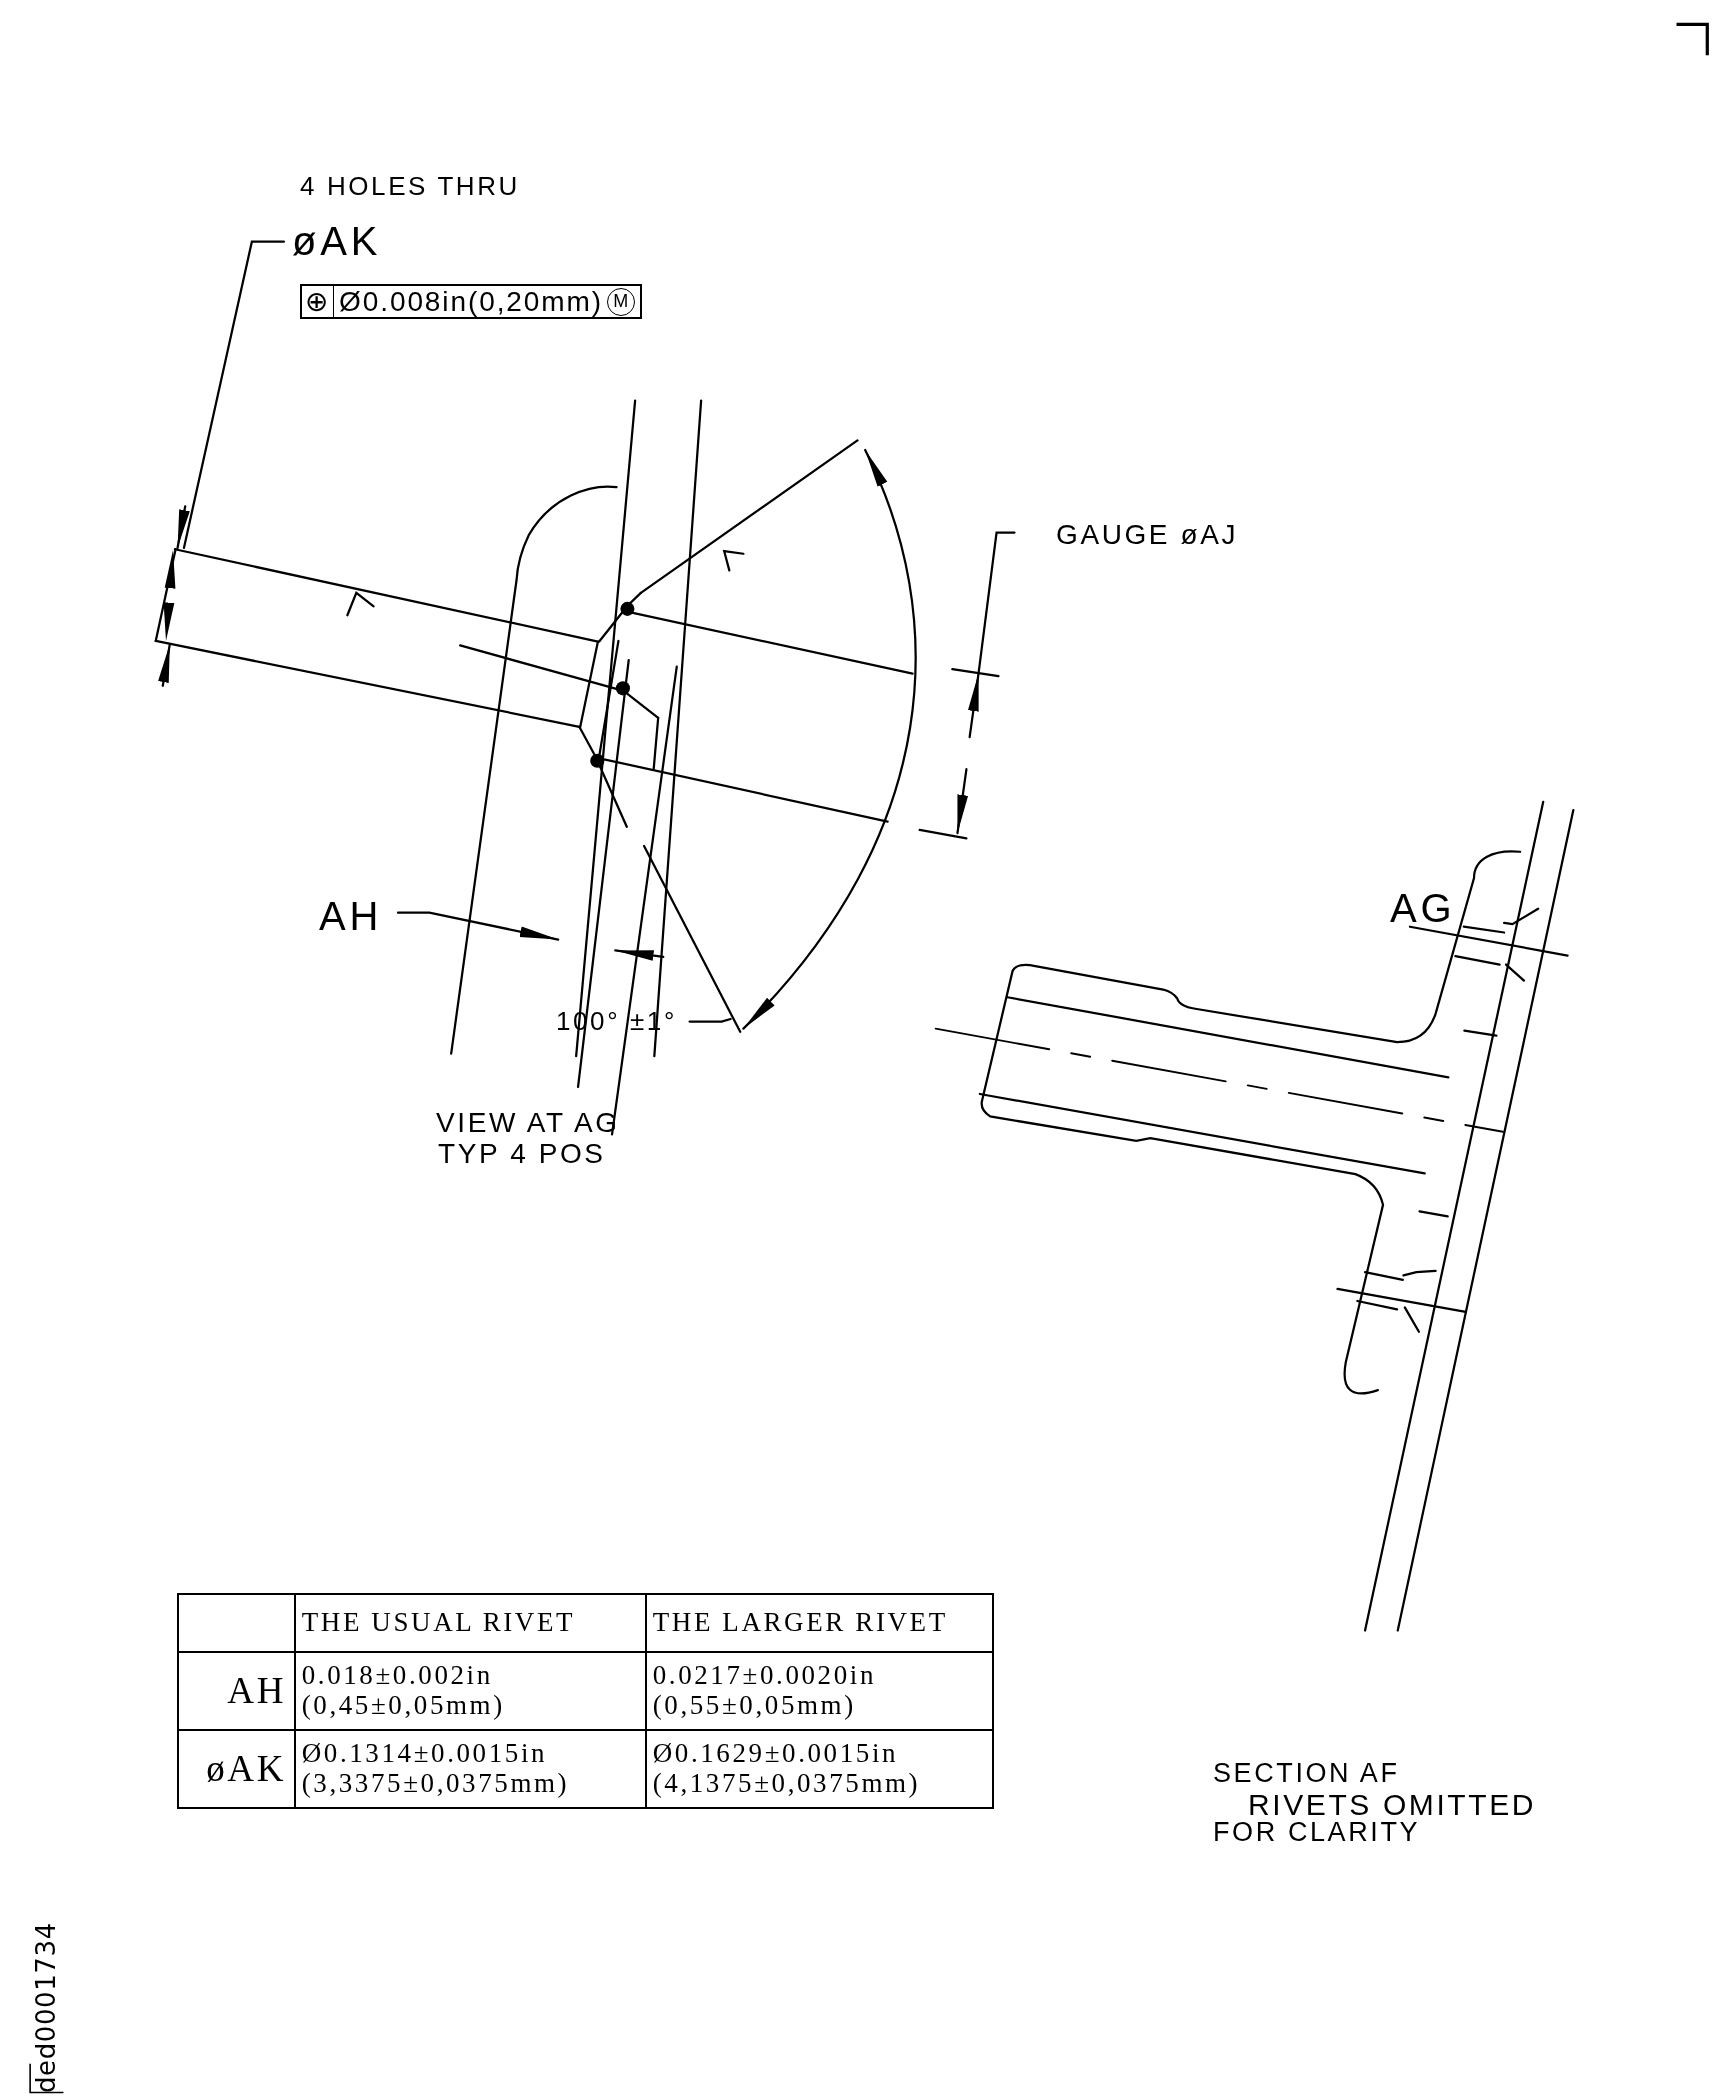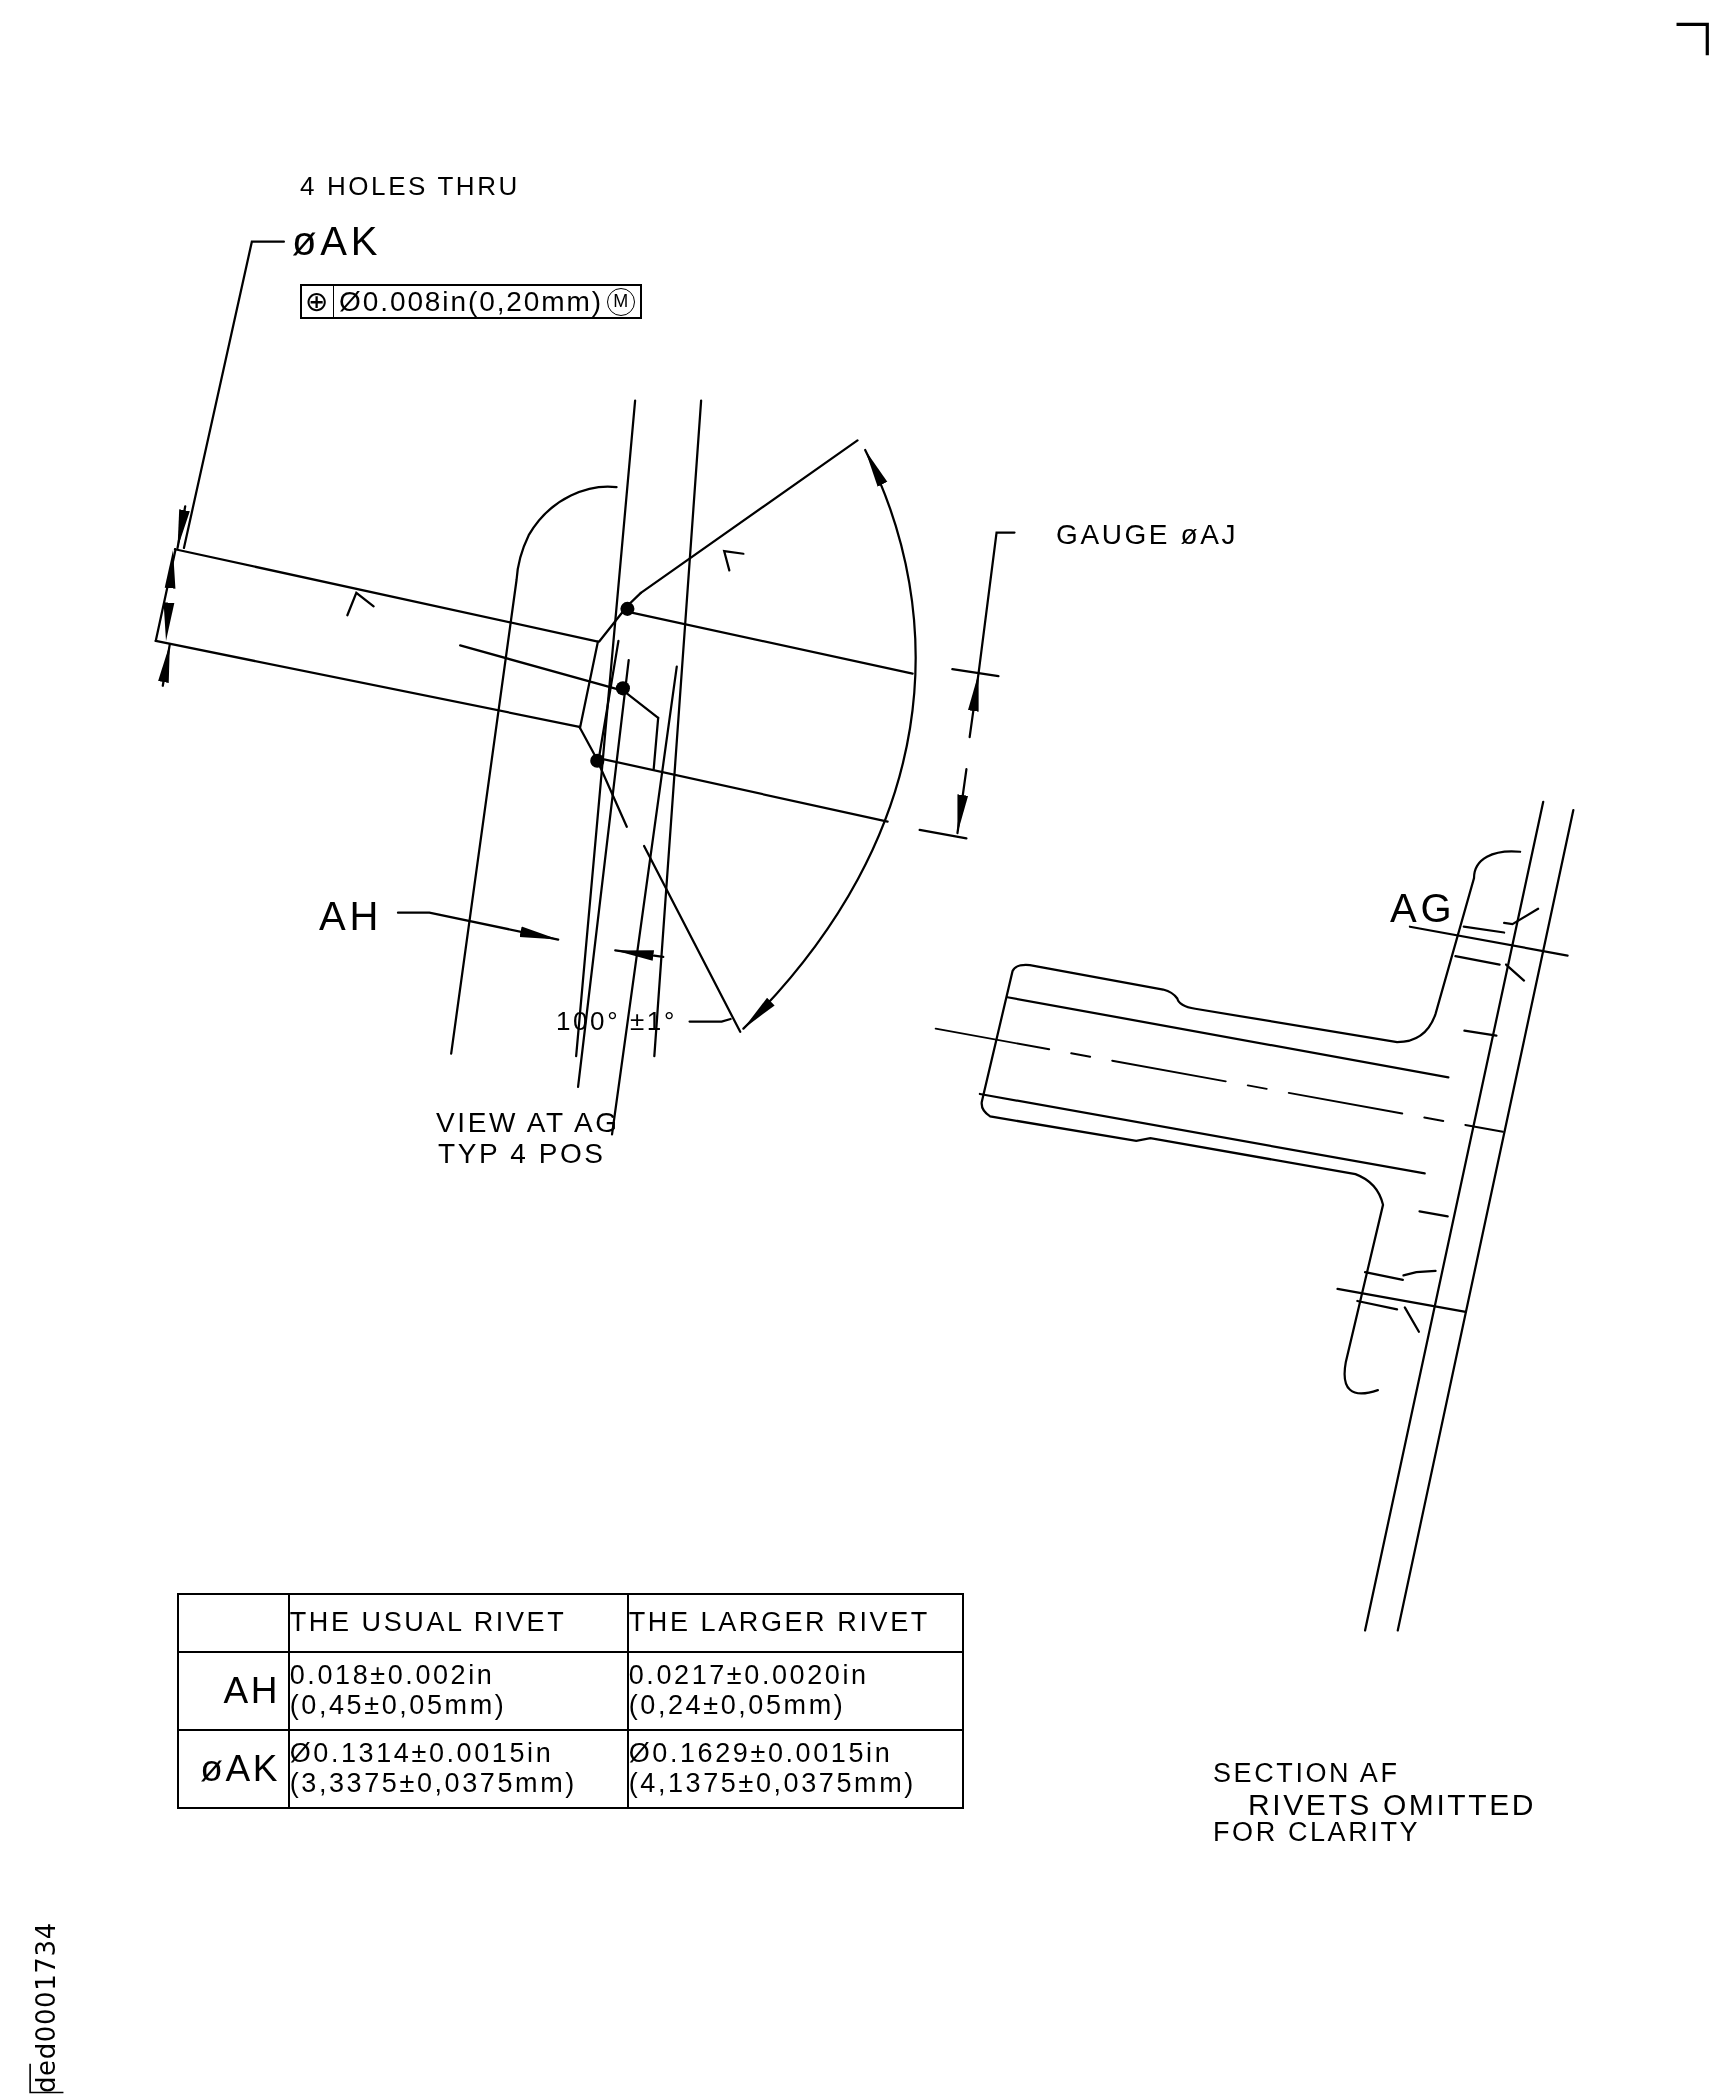--- a/index.html
+++ b/index.html
@@ -10,22 +10,22 @@
   .small { font-size:26px; }
   .mid { font-size:29.5px; }
   .big { font-size:40px; letter-spacing:3.8px; }
   .fcf { position:absolute; left:300px; top:284px; height:35px; border:2.6px solid #000;
          display:flex; align-items:stretch; box-sizing:border-box; }
   .fcf .cell { display:flex; align-items:center; padding:0 5.1px; font-size:28px; letter-spacing:1.9px; }
   .fcf .sym { border-right:1.9px solid #000; width:31px; justify-content:center; padding:0; }
   .fcf .mod { display:inline-flex; width:26px; height:26px; border:1.9px solid #000; border-radius:50%;
               align-items:center; justify-content:center; font-size:18px; margin-left:3.8px; letter-spacing:0; }
   table.spec { position:absolute; left:177px; top:1593px; border-collapse:collapse; }
-  table.spec td { border:2.6px solid #000; padding:0 0; font-size:27px; letter-spacing:2.6px;
-                  vertical-align:middle; line-height:1.1; }
+  table.spec td { border:2.6px solid #000; padding:0 6px; font-size:27px; letter-spacing:2.6px;
+                  vertical-align:middle; line-height:1.1;font-family:Liberation Serif, serif; }
   table.spec tr.hdr td { height:56px; }
   table.spec tr.r1 td { height:59px; }
   table.spec tr.r2 td { height:76px; }
   table.spec tr.r3 td { height:76px; }
   table.spec td.rowhead { font-size:37px; width:101px; text-align:right; padding-right:7.7px; }
   table.spec td.c1 { width:337px; }
   table.spec td.c2 { width:333px; }
   .vert { position:absolute; left:31px; top:2093px; transform-origin:0 0; transform:rotate(-90deg);
           font-size:26px; letter-spacing:0.6px; font-family:"DejaVu Sans", sans-serif; }
 </style>
@@ -165,21 +165,21 @@
     <td class="c2">THE LARGER RIVET</td>
   </tr>
   <tr class="r2">
     <td class="rowhead">AH</td>
     <td class="c1">
       <div>0.018±0.002in</div>
       <div>(0,45±0,05mm)</div>
     </td>
     <td class="c2">
       <div>0.0217±0.0020in</div>
-      <div>(0,24±0,05mm)</div>
+      <div>(0,55±0,05mm)</div>
     </td>
   </tr>
   <tr class="r3">
     <td class="rowhead">øAK</td>
     <td class="c1">
       <div>Ø0.1314±0.0015in</div>
       <div>(3,3375±0,0375mm)</div>
     </td>
     <td class="c2">
       <div>Ø0.1629±0.0015in</div>

